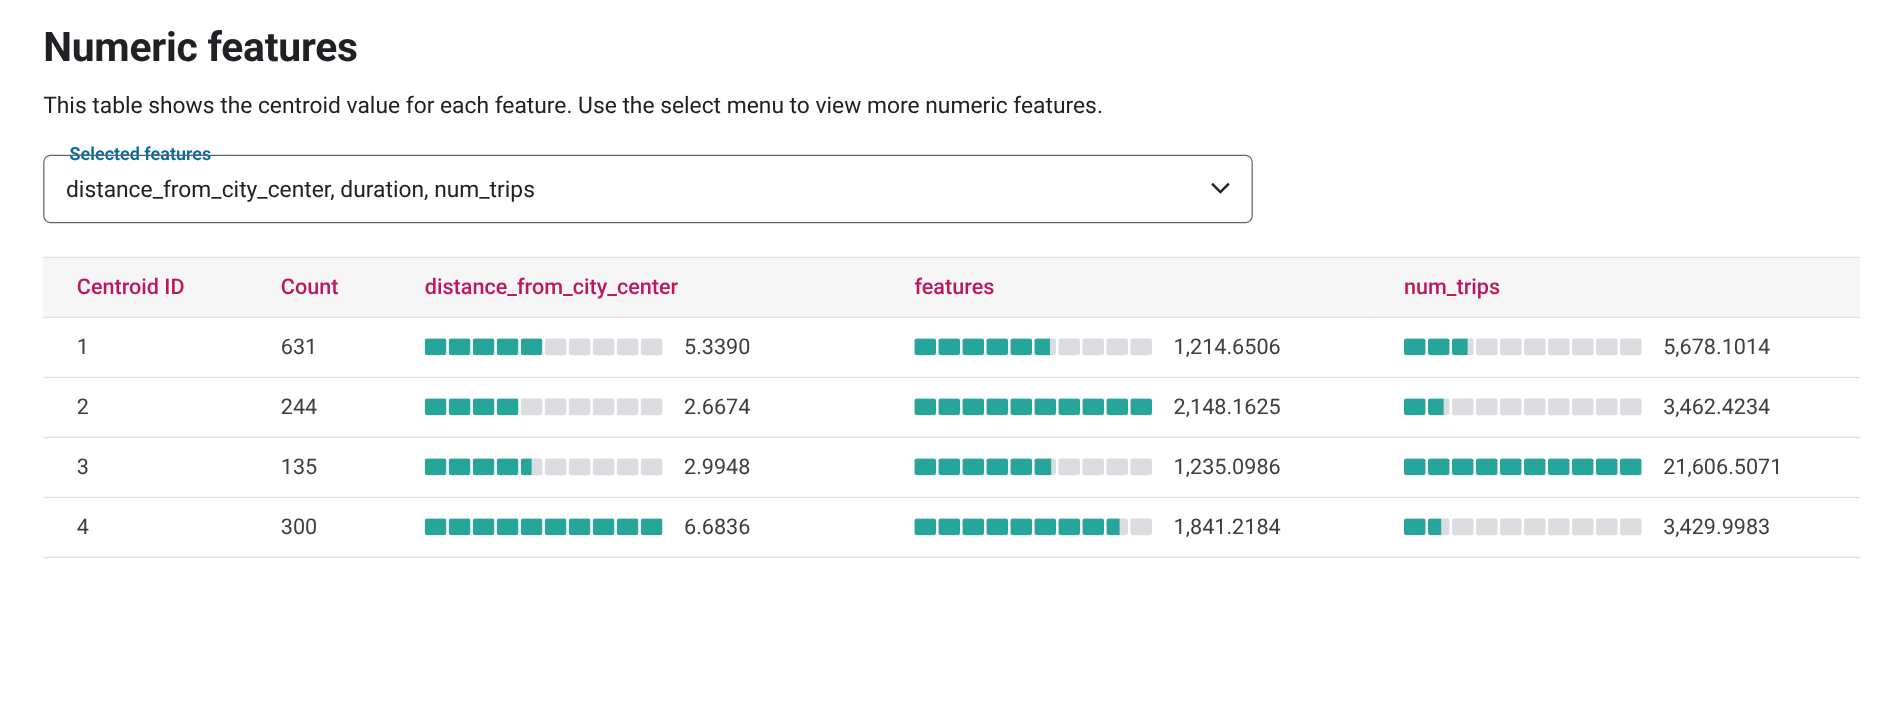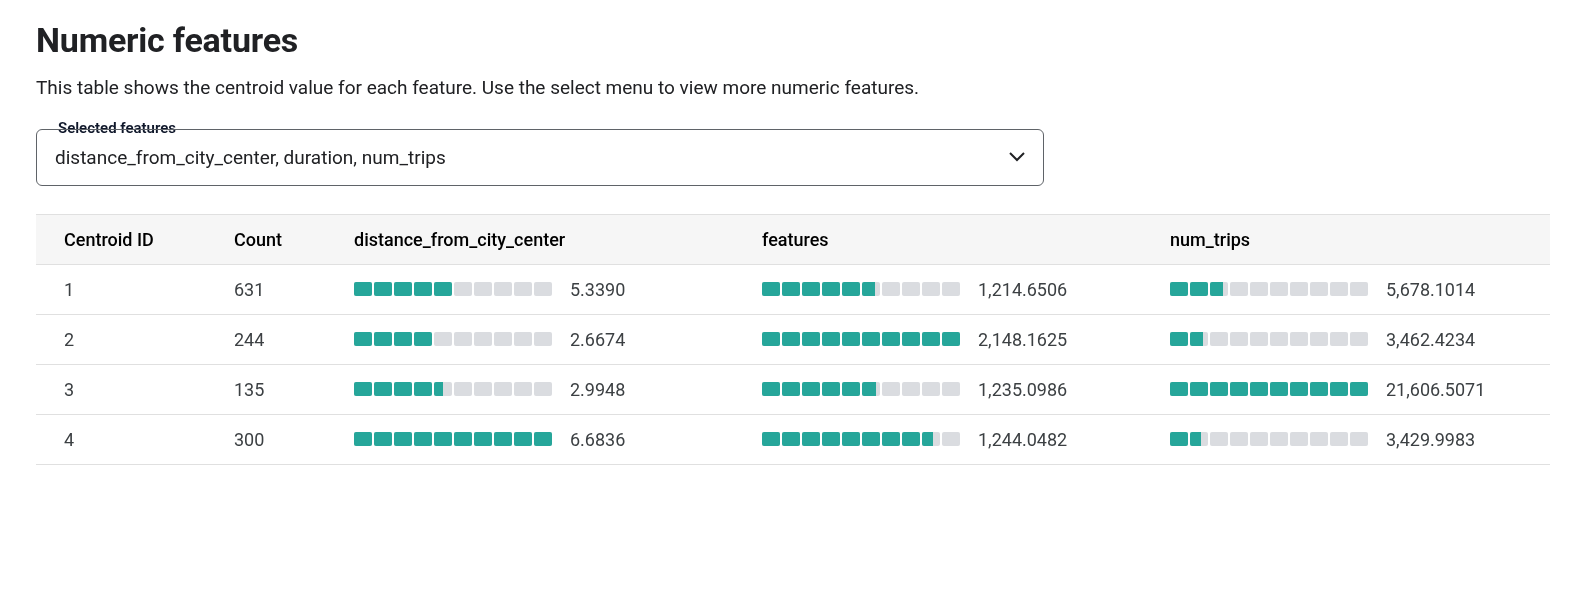--- a/index.html
+++ b/index.html
@@ -29,21 +29,21 @@
     margin-bottom: 28px;
   }
   .select-label {
     position: absolute;
     top: -10px;
     left: 16px;
     background: #fff;
     padding: 0 6px;
     font-size: 15px;
     font-weight: 600;
-    color: #0f172a;
+    color: #0369a1;
   }
   .select-field {
     border: 1px solid #5f6368;
     border-radius: 6px;
     padding: 16px 48px 16px 18px;
     font-size: 19px;
     color: #202124;
     position: relative;
     cursor: pointer;
   }
@@ -64,21 +64,21 @@
   }
   thead tr {
     background: #f6f6f6;
     border-top: 1px solid #e0e0e0;
     border-bottom: 1px solid #e0e0e0;
   }
   th {
     text-align: left;
     padding: 14px 16px 14px 28px;
     font-weight: 500;
-    color: #000000;
+    color: #be185d;
     font-size: 18px;
   }
   tbody tr {
     border-bottom: 1px solid #e0e0e0;
   }
   td {
     padding: 14px 16px 14px 28px;
     color: #3c4043;
     vertical-align: middle;
   }
@@ -473,21 +473,21 @@
                 <div class="fill" style="width: 100%;"></div>
               </div>
               <div class="seg">
                 <div class="fill" style="width: 100%;"></div>
               </div>
               <div class="seg">
                 <div class="fill" style="width: 60%;"></div>
               </div>
               <div class="seg"></div>
             </div>
-            <span class="value">1,244.0482</span>
+            <span class="value">1,841.2184</span>
           </div>
         </td>
         <td class="feature-col">
           <div class="feature-cell">
             <div class="bar">
               <div class="seg">
                 <div class="fill" style="width: 100%;"></div>
               </div>
               <div class="seg">
                 <div class="fill" style="width: 60%;"></div>

